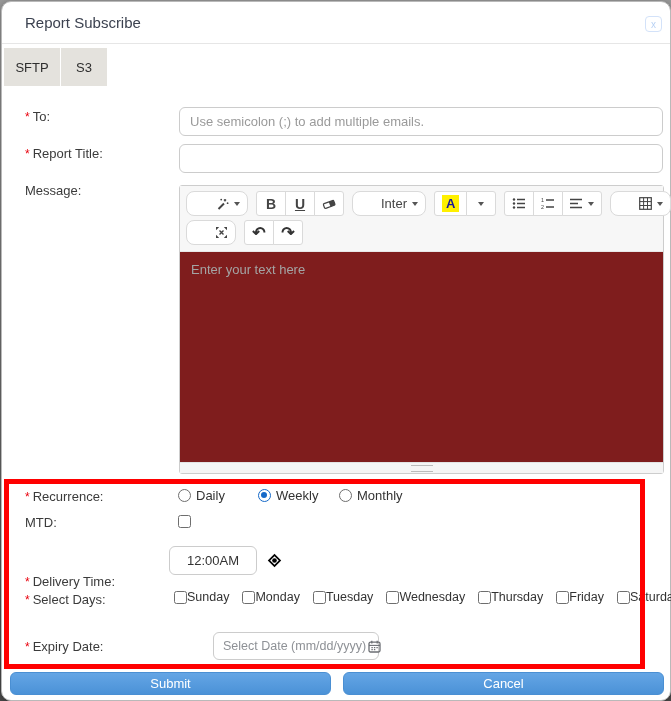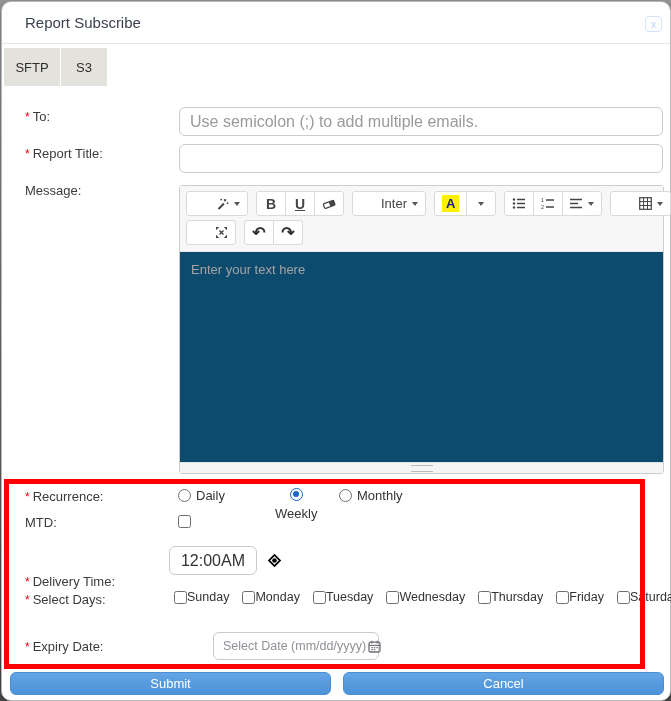--- a/index.html
+++ b/index.html
@@ -27,44 +27,44 @@
   .tab{height:38px;display:flex;align-items:center;justify-content:center;font-size:13px;cursor:pointer;}
   .tab.active{background:#1d4b73;color:#ffffff;width:57px;}
   .tab.idle{background:#e4e2dd;color:#2e2e2e;border-left:1px solid #ffffff;}
   .tab-sftp{width:56px;}
   .tab-s3{width:46px;}
   
   .flabel{position:absolute;left:23px;font-size:13px;color:#3b3b3b;white-space:nowrap;}
   .star{color:#e8000d;margin-right:3px;font-size:12px;}
   .tinput{
     position:absolute;box-sizing:border-box;height:29px;border:1px solid #cccccc;border-radius:6px;
-    font-family:"Liberation Sans",sans-serif;font-size:16px;color:#333;padding:0 10px;background:#fff;outline:none;
+    font-family:"Liberation Sans",sans-serif;font-size:13px;color:#333;padding:0 10px;background:#fff;outline:none;
   }
   .tinput::placeholder{color:#9a9a9a;}
   
   .editor{position:absolute;left:177px;top:183px;width:485px;height:289px;box-sizing:border-box;
     border:1px solid #cdcdcd;border-radius:3px;background:#fff;display:flex;flex-direction:column;}
   .nt-toolbar{background:#f7f7f7;padding:5px 6px 2px 6px;border-bottom:1px solid #e8e8e8;}
   .nt-row{display:flex;align-items:flex-start;margin-bottom:4px;}
   .btn-group{display:flex;margin-right:8px;}
   .nt-btn{
     display:flex;align-items:center;justify-content:center;gap:5px;
     min-width:30px;height:25px;padding:0 7px;box-sizing:border-box;
     background:#fff;border:1px solid #dadada;cursor:pointer;color:#444;font-size:13px;
   }
   .btn-group .nt-btn + .nt-btn{margin-left:-1px;}
   .btn-group .nt-btn:first-child{border-radius:3px 0 0 3px;}
   .btn-group .nt-btn:last-child{border-radius:0 3px 3px 0;}
-  .btn-group .nt-btn:only-child{border-radius:3px;padding-left:28px;}
+  .btn-group .nt-btn:only-child{border-radius:8px;padding-left:28px;}
   .caret{width:0;height:0;border-left:3.5px solid transparent;border-right:3.5px solid transparent;border-top:4px solid #555;}
   .glyph-b{font-weight:bold;font-size:14px;}
   .glyph-u{font-weight:bold;font-size:14px;text-decoration:underline;}
   .hl-a{background:#fff000;color:#16169c;font-weight:bold;font-size:13px;padding:0 4px;line-height:17px;}
   .undo-glyph{font-size:16px;font-weight:bold;color:#333;line-height:1;}
-  .nt-editable{flex:1;position:relative;background:#0c4a6e;}
+  .nt-editable{flex:1;position:relative;background:#7f1d1d;}
   .nt-placeholder{position:absolute;left:11px;top:10px;font-size:13px;color:#a4a4a4;}
   .nt-statusbar{height:10px;background:#f5f5f5;border-top:1px solid #e3e3e3;display:flex;align-items:center;justify-content:center;cursor:ns-resize;}
   .grip{width:22px;height:5px;border-top:1.5px solid #bbb;border-bottom:1.5px solid #bbb;}
   
   .annotation{position:absolute;left:2px;top:477px;width:641px;height:190px;border:5px solid #ff0000;box-sizing:border-box;pointer-events:none;z-index:5;}
   
   .radio-item{position:absolute;display:flex;align-items:center;gap:5px;font-size:13px;color:#333;cursor:pointer;}
   .radio{width:13px;height:13px;border:1.5px solid #6e6e6e;border-radius:50%;box-sizing:border-box;background:#fff;}
   .radio.checked{border:1.5px solid #1569c8;position:relative;}
   .radio.checked::after{content:"";position:absolute;left:2px;top:2px;width:6px;height:6px;border-radius:50%;background:#1569c8;}
@@ -253,21 +253,21 @@
     <div class="nt-statusbar">
       <div class="grip"></div>
     </div>
   </div>
 
   <div class="flabel" style="top:487px;"><span class="star">*</span><span>Recurrence:</span></div>
   <div class="radio-item" style="left:176px;top:486px;">
     <span class="radio"></span>
     <span>Daily</span>
   </div>
-  <div class="radio-item" style="left:273px;top:486px;flex-direction:column;">
+  <div class="radio-item" style="left:256px;top:486px;">
     <span class="radio checked"></span>
     <span>Weekly</span>
   </div>
   <div class="radio-item" style="left:337px;top:486px;">
     <span class="radio"></span>
     <span>Monthly</span>
   </div>
 
   <div class="flabel" style="top:513px;"><span>MTD:</span></div>
   <div class="cbox" style="position:absolute;left:176px;top:513px;"></div>

